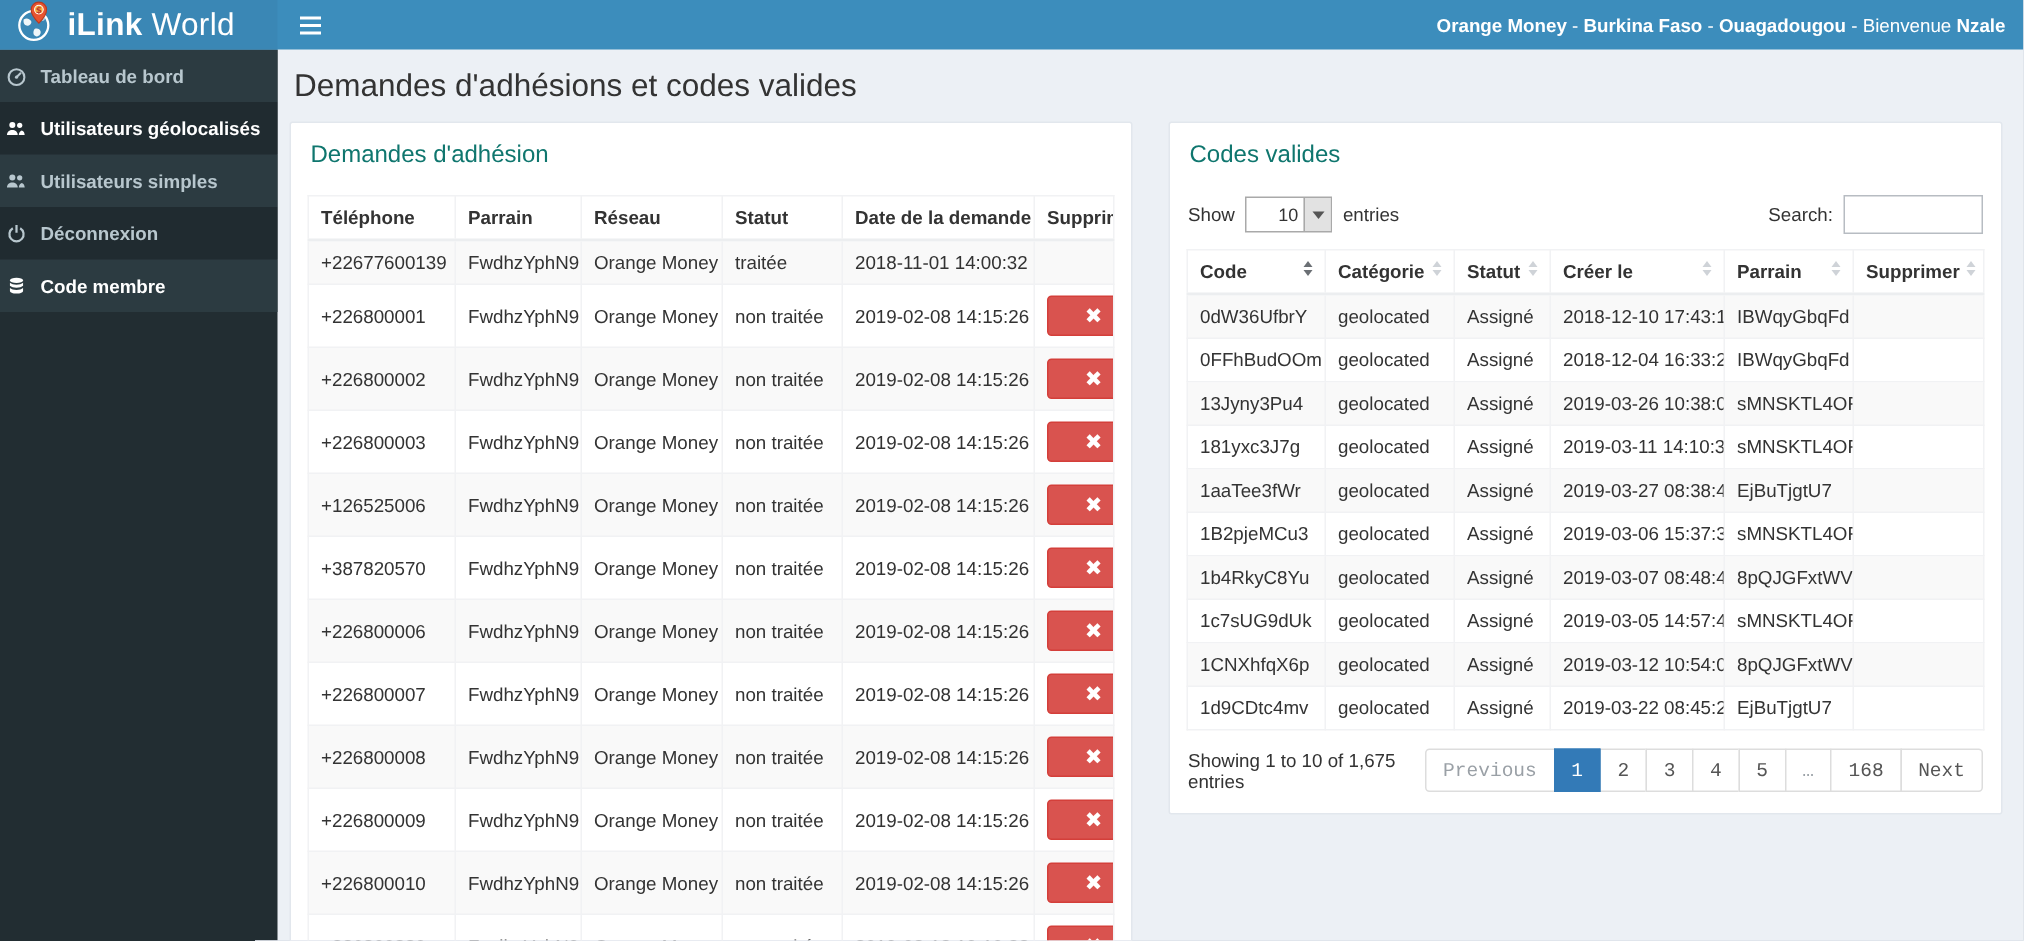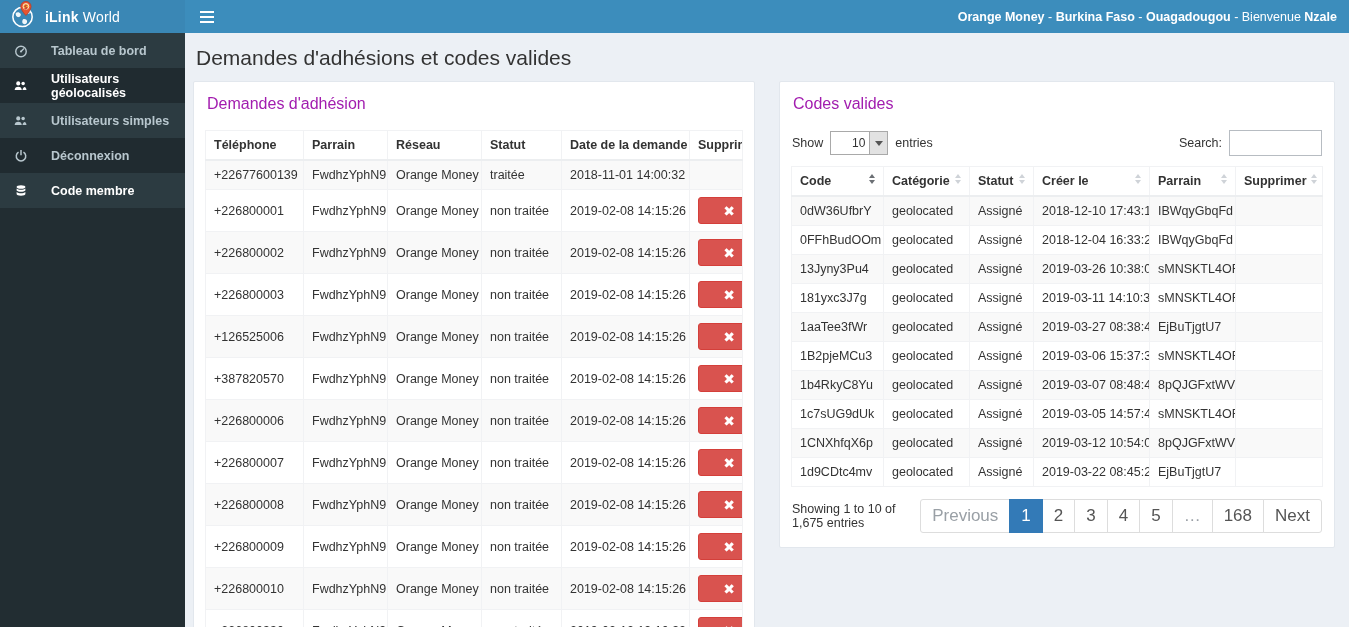--- a/index.html
+++ b/index.html
@@ -4,46 +4,46 @@
 <style>
   * { box-sizing: border-box; margin: 0; padding: 0; }
   html,body { background:#d8dde3; }
   body { font-family: "Liberation Sans", sans-serif; }
 
   #app { position:relative; width:1349px; height:627px; overflow:hidden; background:#ecf0f5; }
 
   
   .navbar { position:absolute; top:0; left:0; right:0; height:33px; background:#3c8dbc; display:flex; align-items:stretch; z-index:5; }
   .brand { width:185px; background:#3a87b5; display:flex; align-items:center; gap:7px; padding-left:9px; color:#fff; }
-  .brand-text { font-size:14px; letter-spacing:.2px; }
+  .brand-text { font-size:21px; letter-spacing:.2px; }
   .brand-bold { font-weight:700; }
   .brand-light { font-weight:400; }
   .hamburger { width:44px; display:flex; flex-direction:column; align-items:center; justify-content:center; cursor:pointer; }
   .hamburger span { display:block; width:14px; height:2px; background:#fff; margin:1.5px 0; }
   .nav-right { margin-left:auto; display:flex; align-items:center; padding-right:12px; color:#fff; font-size:12.5px; white-space:pre; }
   .nav-right .b { font-weight:700; }
 
   
   .sidebar { position:absolute; top:33px; left:0; width:185px; bottom:0; background:#222d32; }
-  .side-item { display:flex; align-items:center; gap:23px; padding:0 13px; height:35px; font-size:12.5px; font-weight:600; color:#b8c7ce; cursor:pointer; }
+  .side-item { display:flex; align-items:center; gap:9px; padding:0 3px; height:35px; font-size:12.5px; font-weight:600; color:#b8c7ce; cursor:pointer; }
   .side-item:nth-child(odd) { background:#2c3b41; }
   .side-item:nth-child(even) { background:#202b30; }
   .side-item.active { color:#ffffff; }
   .side-icon { display:flex; width:15px; justify-content:center; color:inherit; }
   .side-icon svg { display:block; }
 
   
   .content { position:absolute; top:33px; left:185px; right:0; bottom:-200px; padding:0 14px 0 8px; overflow:hidden; }
   .page-title { font-size:21px; font-weight:400; color:#333; margin:13px 0 11px 3px; }
   .panels { display:flex; gap:24px; align-items:flex-start; }
   .panel { background:#fff; border:1px solid #e2e7ed; border-radius:2px; }
   .panel-left { width:562px; }
   .panel-right { flex:1; }
   .panel-body { padding:10px 11px; }
-  .panel-title { font-size:16px; font-weight:400; color:#a21caf; margin:3px 0 17px 2px; }
+  .panel-title { font-size:16px; font-weight:400; color:#0f766e; margin:3px 0 17px 2px; }
 
   
   table { width:100%; border-collapse:collapse; font-size:12.5px; color:#333; table-layout:fixed; }
   th, td { border:1px solid #f1f2f4; padding:7px 8px; text-align:left; vertical-align:middle; overflow:hidden; white-space:nowrap; }
   thead th { font-weight:700; border-bottom:2px solid #eceef0; }
   tbody tr:nth-child(odd) { background:#f9f9f9; }
 
   
   .req-table th:nth-child(1){width:98px;} .req-table th:nth-child(2){width:84px;}
   .req-table th:nth-child(3){width:94px;} .req-table th:nth-child(4){width:80px;}
@@ -67,21 +67,21 @@
   .table-controls { display:flex; justify-content:space-between; align-items:center; margin:0 1px 10px; font-size:12.5px; color:#333; }
   .show-group, .search-group { display:flex; align-items:center; gap:7px; }
   .select-box { width:58px; height:24px; border:1px solid #a9a9a9; background:#fff; display:flex; cursor:pointer;padding-left:17px; }
   .select-value { flex:1; text-align:center; line-height:22px; font-size:12px; color:#333; }
   .select-btn { width:18px; background:#e2e2e2; border-left:1px solid #a9a9a9; display:flex; align-items:center; justify-content:center; }
   .chev { width:0; height:0; border-left:4px solid transparent; border-right:4px solid transparent; border-top:5px solid #555; }
   .search-input { width:93px; height:26px; border:1px solid #b7bcc2; padding:2px 6px; font-size:12px; font-family:inherit; }
 
   .table-footer { display:flex; justify-content:space-between; align-items:center; margin:12px 1px 4px; font-size:12.5px; color:#333; }
   .pagination { display:flex; }
-  .page-btn { padding:6px 11px; border:1px solid #ddd; margin-left:-1px; background:#fff; color:#555; font-size:17px; cursor:pointer; font-family:Liberation Sans, sans-serif; }
+  .page-btn { padding:6px 11px; border:1px solid #ddd; margin-left:-1px; background:#fff; color:#555; font-size:13px; cursor:pointer; font-family:Liberation Mono, monospace; }
   .page-btn:first-child { border-radius:3px 0 0 3px; margin-left:0; }
   .page-btn:last-child { border-radius:0 3px 3px 0; }
   .page-btn.active { background:#337ab7; border-color:#337ab7; color:#fff; position:relative; }
   .page-btn.disabled { color:#9aa0a6; cursor:default; }
 </style>
 </head>
 <body>
 
 <div id="app">
 

